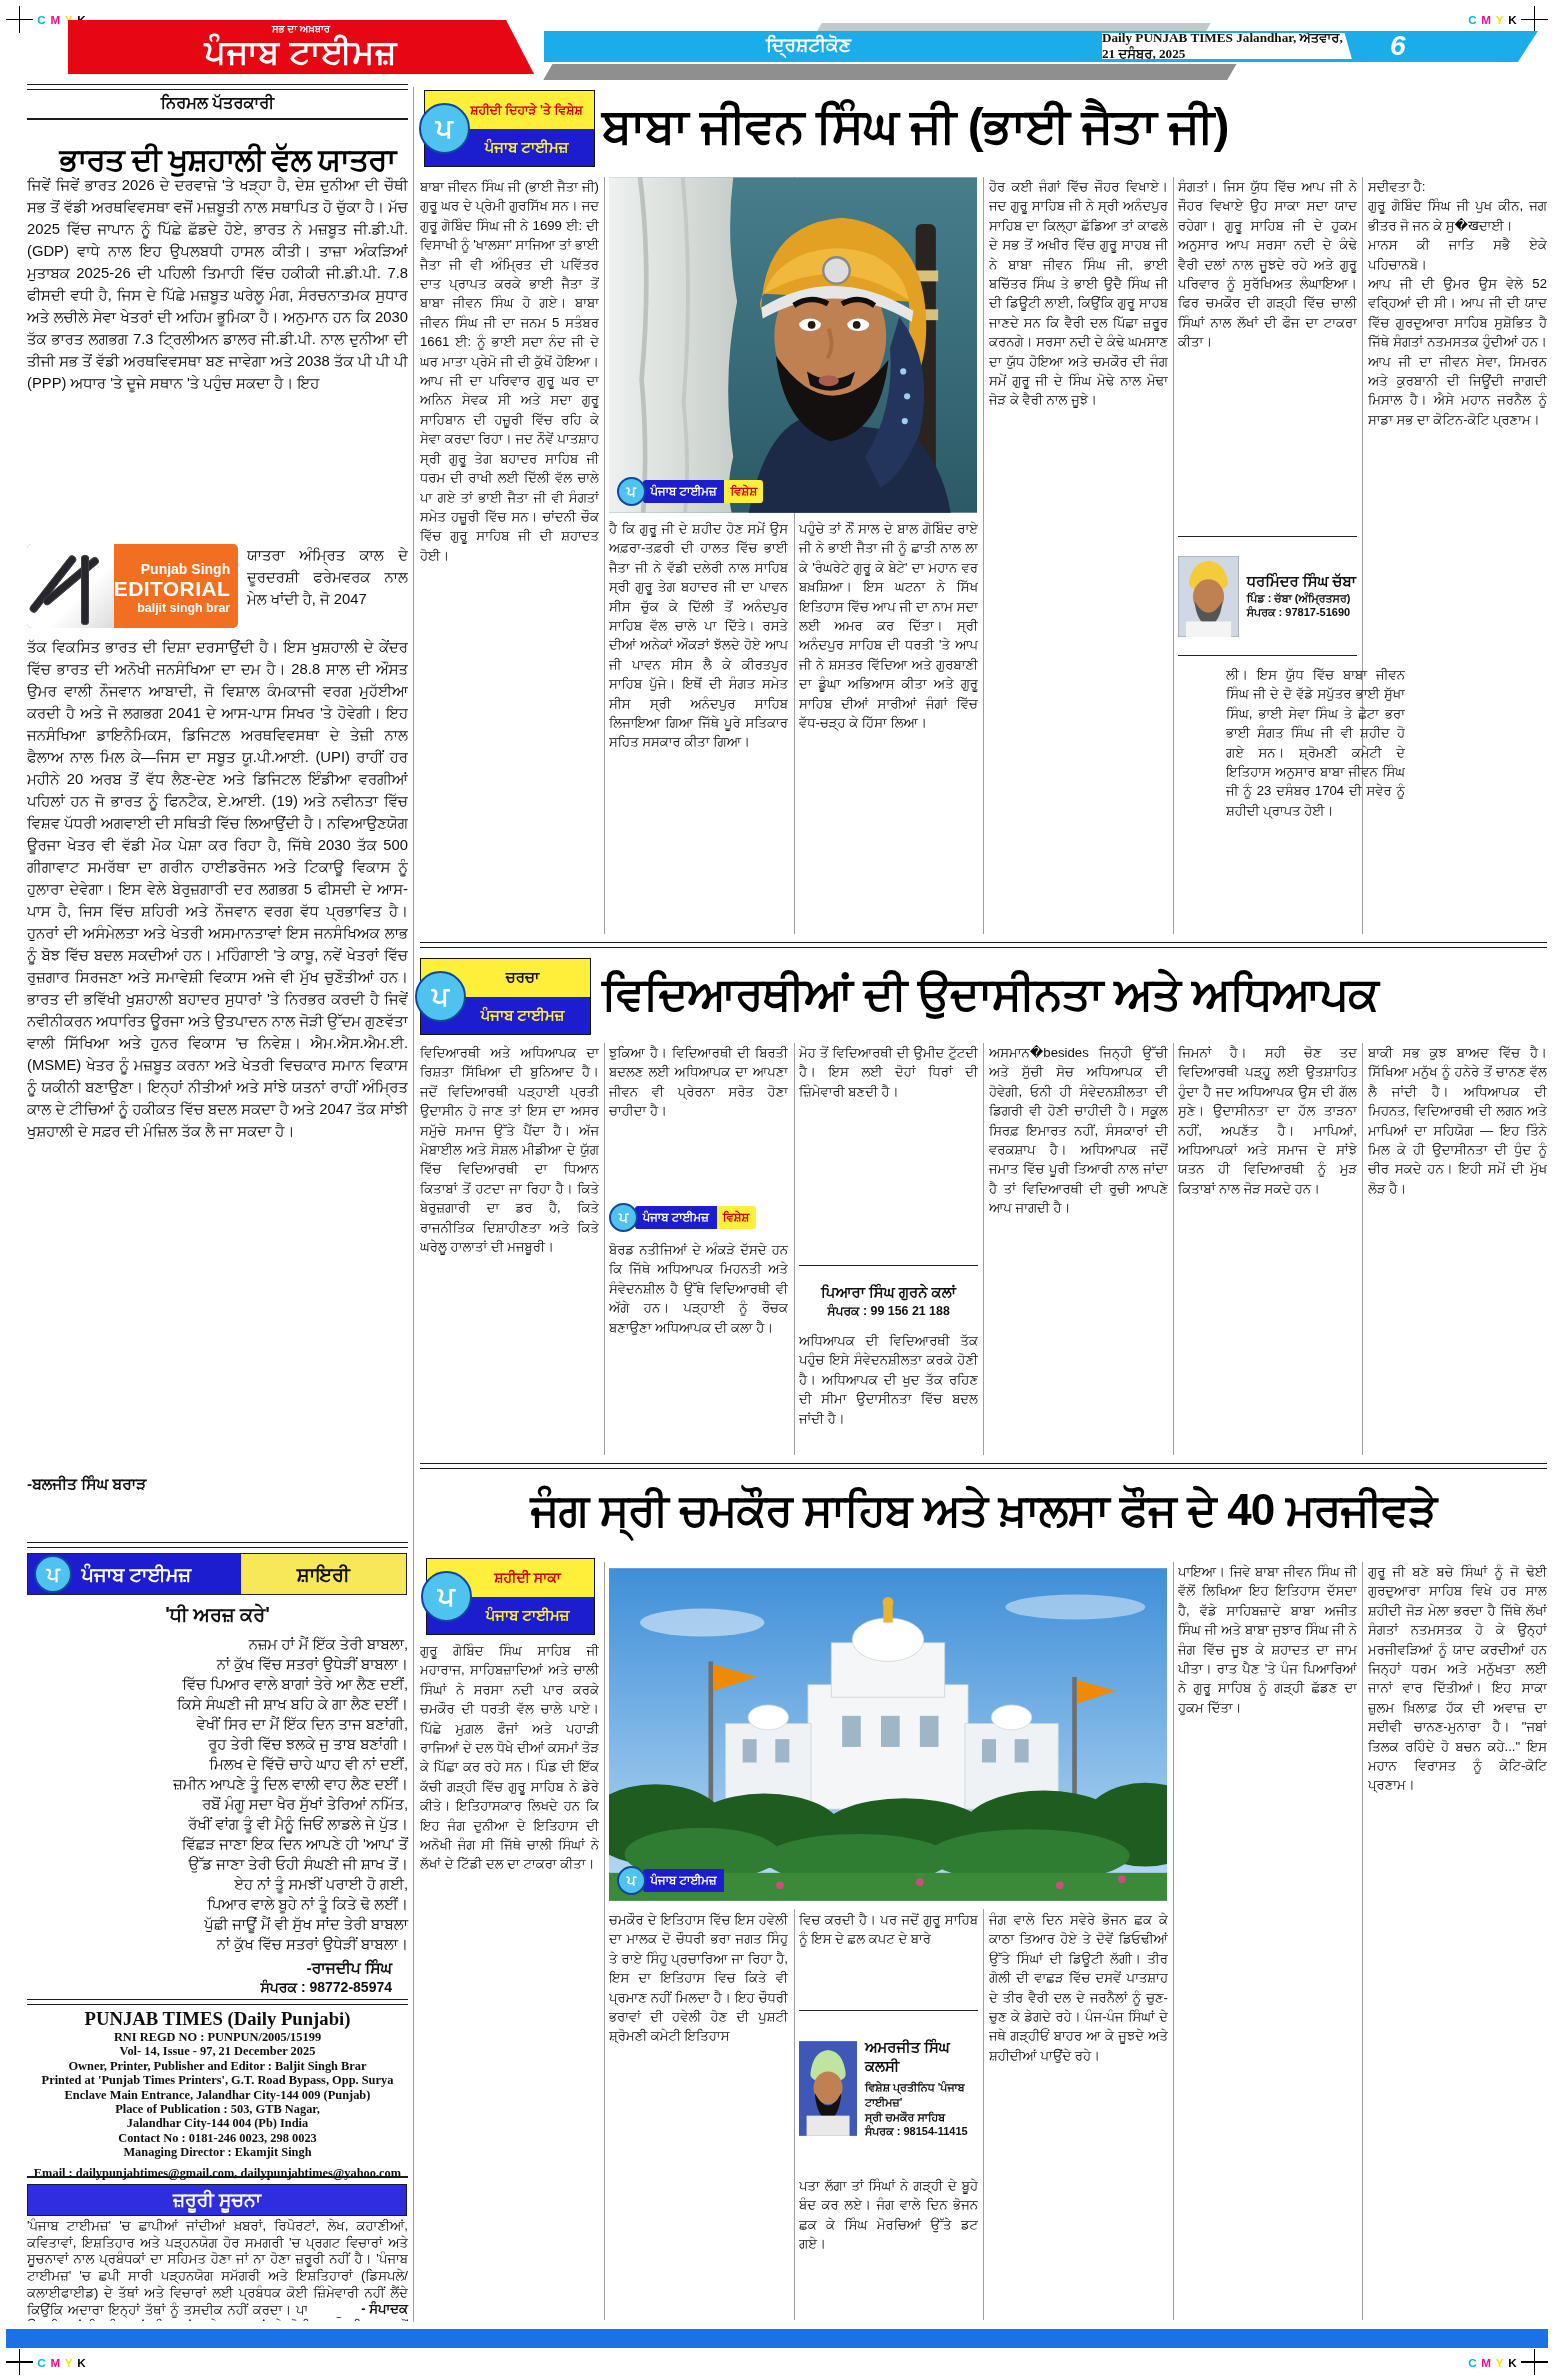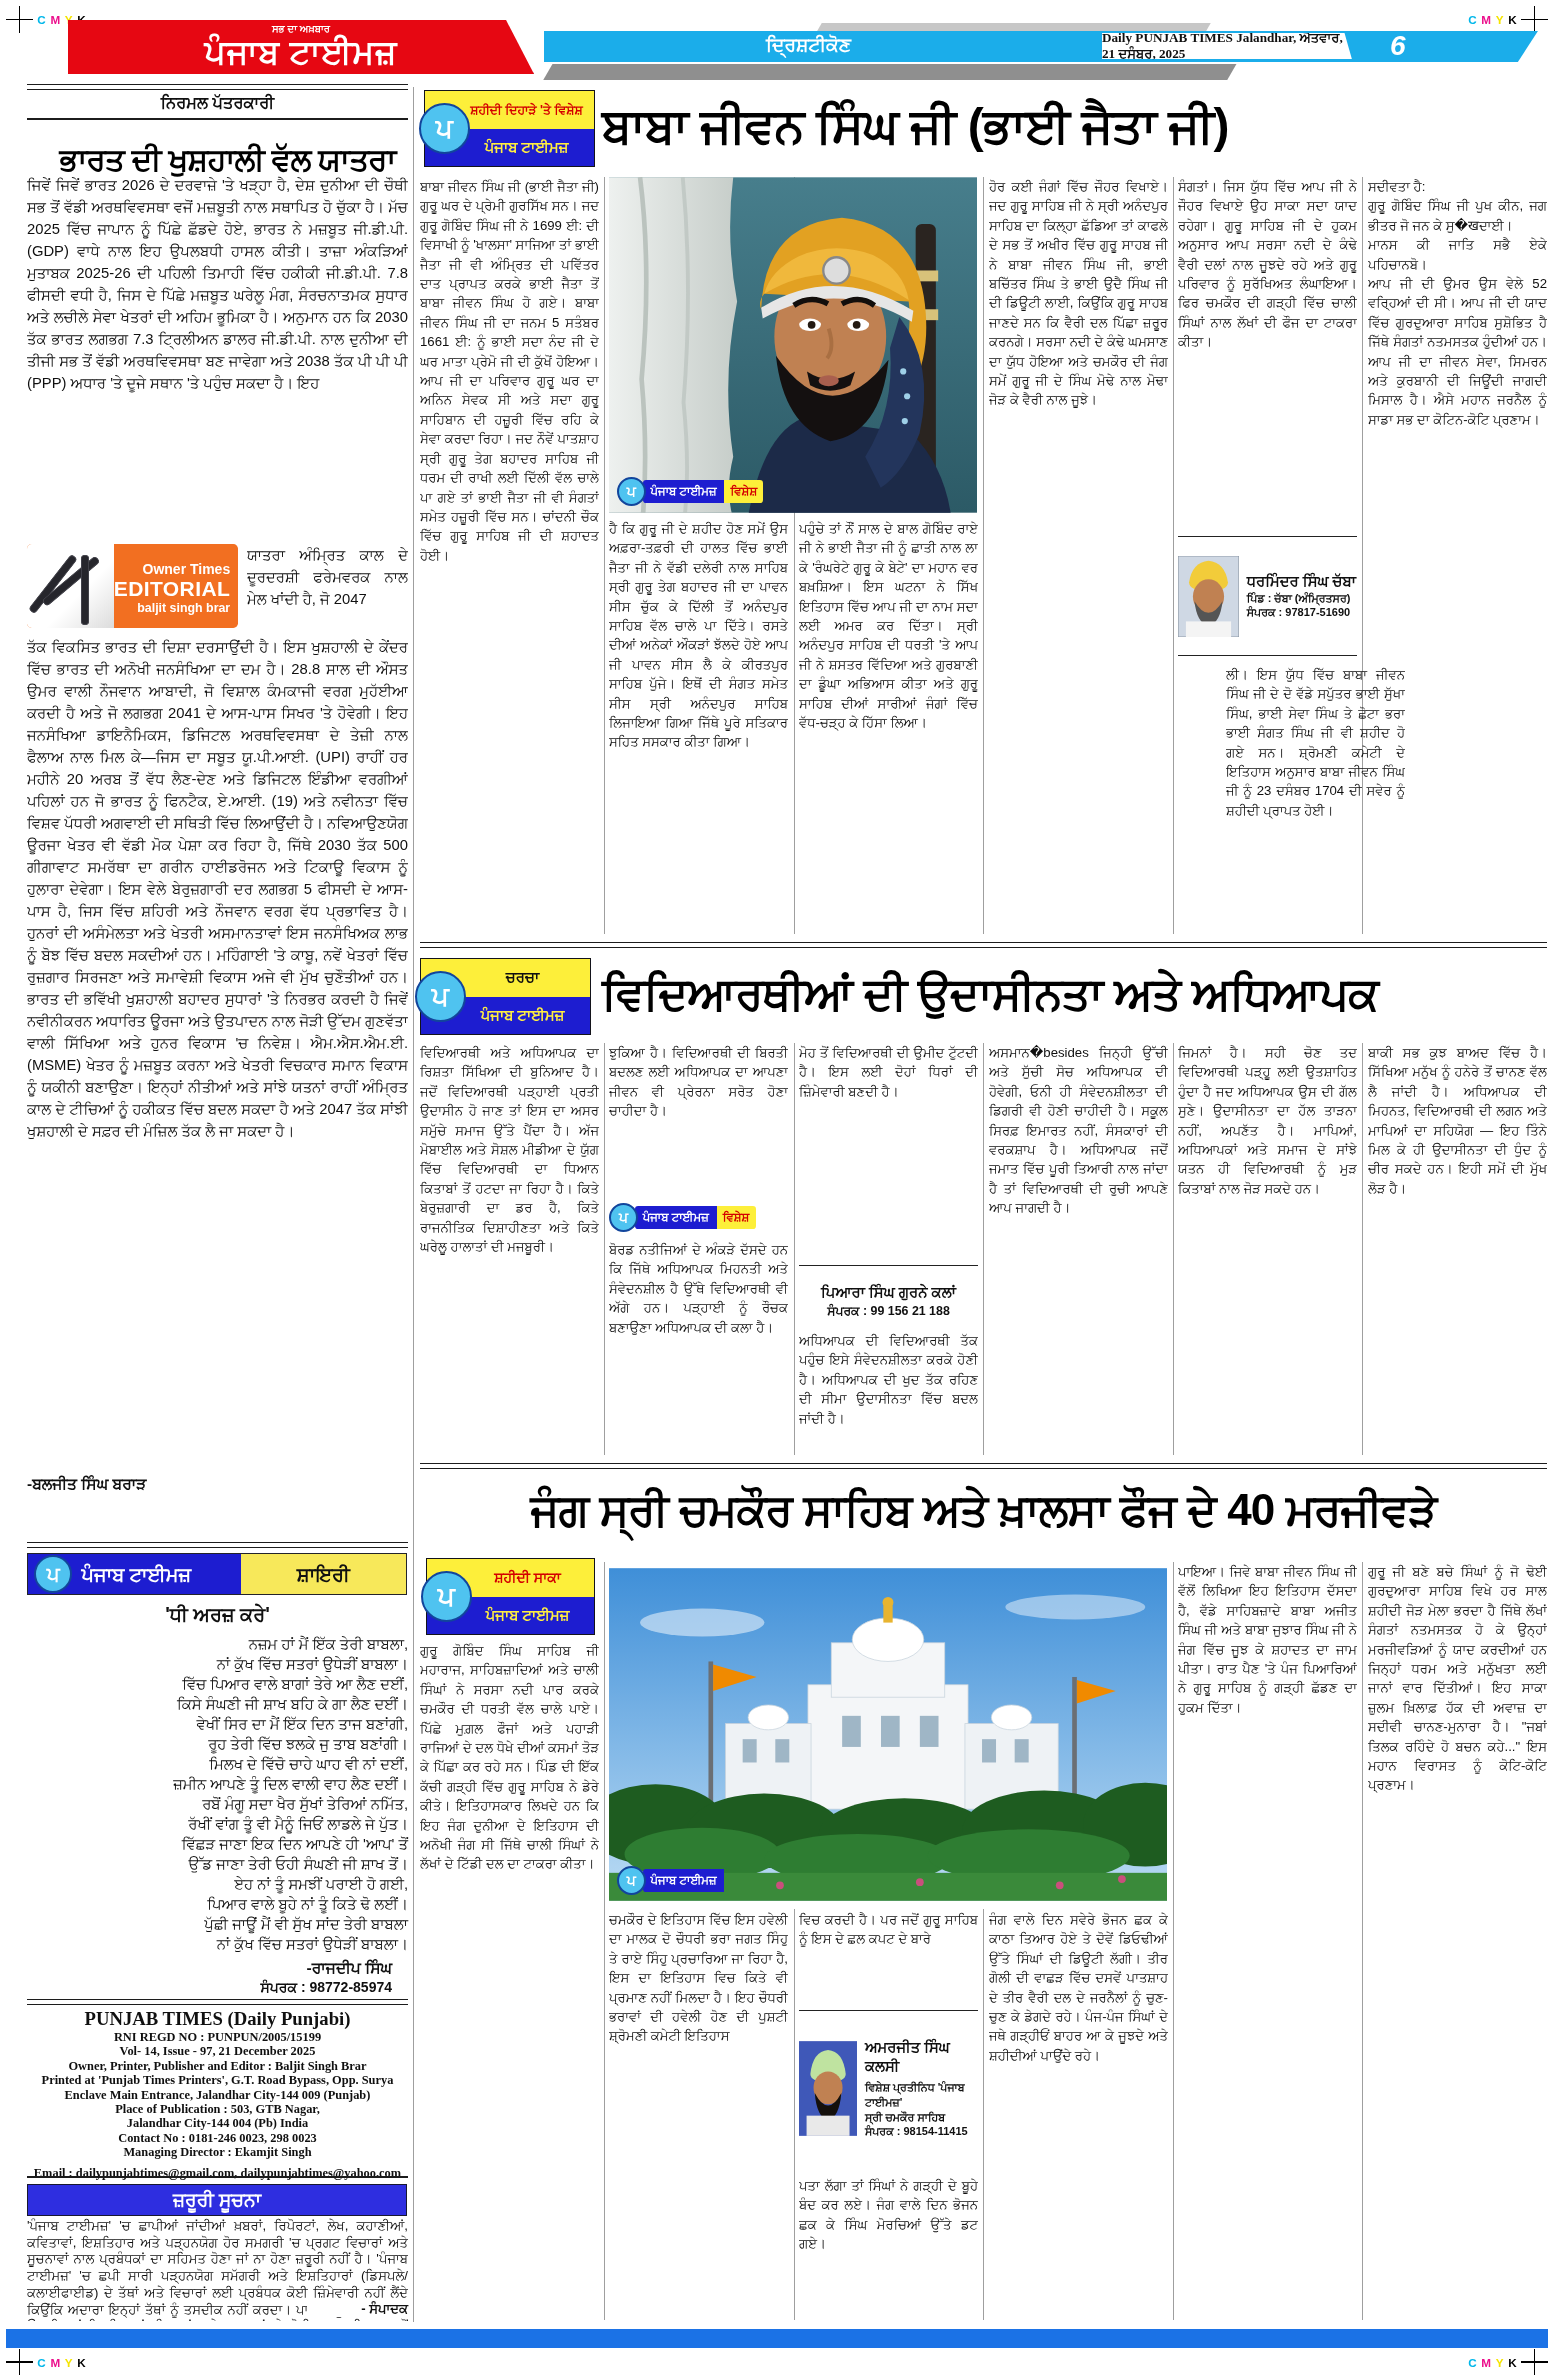--- a/index.html
+++ b/index.html
@@ -112,21 +112,21 @@
   <div class="abs hl" style="left:37px;top:124px;width:381px;text-align:center;font-size:31px;line-height:40px;margin-top:16px;">ਭਾਰਤ ਦੀ ਖੁਸ਼ਹਾਲੀ ਵੱਲ ਯਾਤਰਾ</div>
   <div class="abs jt leftbody" style="left:27px;top:174px;width:381px;height:368px;">ਜਿਵੇਂ ਜਿਵੇਂ ਭਾਰਤ 2026 ਦੇ ਦਰਵਾਜ਼ੇ 'ਤੇ ਖੜ੍ਹਾ ਹੈ, ਦੇਸ਼ ਦੁਨੀਆ ਦੀ ਚੌਥੀ ਸਭ ਤੋਂ ਵੱਡੀ ਅਰਥਵਿਵਸਥਾ ਵਜੋਂ ਮਜ਼ਬੂਤੀ ਨਾਲ ਸਥਾਪਿਤ ਹੋ ਚੁੱਕਾ ਹੈ। ਮੱਚ 2025 ਵਿੱਚ ਜਾਪਾਨ ਨੂੰ ਪਿੱਛੇ ਛੱਡਦੇ ਹੋਏ, ਭਾਰਤ ਨੇ ਮਜ਼ਬੂਤ ਜੀ.ਡੀ.ਪੀ. (GDP) ਵਾਧੇ ਨਾਲ ਇਹ ਉਪਲਬਧੀ ਹਾਸਲ ਕੀਤੀ। ਤਾਜ਼ਾ ਅੰਕੜਿਆਂ ਮੁਤਾਬਕ 2025-26 ਦੀ ਪਹਿਲੀ ਤਿਮਾਹੀ ਵਿੱਚ ਹਕੀਕੀ ਜੀ.ਡੀ.ਪੀ. 7.8 ਫੀਸਦੀ ਵਧੀ ਹੈ, ਜਿਸ ਦੇ ਪਿੱਛੇ ਮਜ਼ਬੂਤ ਘਰੇਲੂ ਮੰਗ, ਸੰਰਚਨਾਤਮਕ ਸੁਧਾਰ ਅਤੇ ਲਚੀਲੇ ਸੇਵਾ ਖੇਤਰਾਂ ਦੀ ਅਹਿਮ ਭੂਮਿਕਾ ਹੈ। ਅਨੁਮਾਨ ਹਨ ਕਿ 2030 ਤੱਕ ਭਾਰਤ ਲਗਭਗ 7.3 ਟ੍ਰਿਲੀਅਨ ਡਾਲਰ ਜੀ.ਡੀ.ਪੀ. ਨਾਲ ਦੁਨੀਆ ਦੀ ਤੀਜੀ ਸਭ ਤੋਂ ਵੱਡੀ ਅਰਥਵਿਵਸਥਾ ਬਣ ਜਾਵੇਗਾ ਅਤੇ 2038 ਤੱਕ ਪੀ ਪੀ ਪੀ (PPP) ਅਧਾਰ 'ਤੇ ਦੂਜੇ ਸਥਾਨ 'ਤੇ ਪਹੁੰਚ ਸਕਦਾ ਹੈ। ਇਹ</div>
 
   <div class="abs edit-badge" style="left:27px;top:544px;width:211px;height:84px;">
     <div class="edit-pens">
       <div class="pen" style="left:22px;top:4.7px;transform:rotate(38deg);"></div>
       <div class="pen" style="left:40px;top:1.6px;transform:rotate(50deg);"></div>
       <div class="pen" style="left:54px;top:11px;transform:rotate(62de g);"></div>
     </div>
     <div class="edit-text">
-      <div style="font-size:14px;font-weight:bold;">Owner Times</div>
+      <div style="font-size:14px;font-weight:bold;">Punjab Singh</div>
       <div style="font-size:21px;font-weight:bold;letter-spacing:0.4px;">EDITORIAL</div>
       <div style="font-size:12.4px;font-weight:bold;">baljit singh brar</div>
     </div>
   </div>
   <div class="abs jt leftbody" style="left:247px;top:544px;width:161px;height:87px;">ਯਾਤਰਾ ਅੰਮ੍ਰਿਤ ਕਾਲ ਦੇ ਦੂਰਦਰਸ਼ੀ ਫਰੇਮਵਰਕ ਨਾਲ ਮੇਲ ਖਾਂਦੀ ਹੈ, ਜੋ 2047</div>
   <div class="abs jt leftbody" style="left:27px;top:636px;width:381px;height:836px;">ਤੱਕ ਵਿਕਸਿਤ ਭਾਰਤ ਦੀ ਦਿਸ਼ਾ ਦਰਸਾਉਂਦੀ ਹੈ। ਇਸ ਖੁਸ਼ਹਾਲੀ ਦੇ ਕੇਂਦਰ ਵਿੱਚ ਭਾਰਤ ਦੀ ਅਨੋਖੀ ਜਨਸੰਖਿਆ ਦਾ ਦਮ ਹੈ। 28.8 ਸਾਲ ਦੀ ਔਸਤ ਉਮਰ ਵਾਲੀ ਨੌਜਵਾਨ ਆਬਾਦੀ, ਜੋ ਵਿਸ਼ਾਲ ਕੰਮਕਾਜੀ ਵਰਗ ਮੁਹੱਈਆ ਕਰਦੀ ਹੈ ਅਤੇ ਜੋ ਲਗਭਗ 2041 ਦੇ ਆਸ-ਪਾਸ ਸਿਖਰ 'ਤੇ ਹੋਵੇਗੀ। ਇਹ ਜਨਸੰਖਿਆ ਡਾਇਨੈਮਿਕਸ, ਡਿਜਿਟਲ ਅਰਥਵਿਵਸਥਾ ਦੇ ਤੇਜ਼ੀ ਨਾਲ ਫੈਲਾਅ ਨਾਲ ਮਿਲ ਕੇ—ਜਿਸ ਦਾ ਸਬੂਤ ਯੂ.ਪੀ.ਆਈ. (UPI) ਰਾਹੀਂ ਹਰ ਮਹੀਨੇ 20 ਅਰਬ ਤੋਂ ਵੱਧ ਲੈਣ-ਦੇਣ ਅਤੇ ਡਿਜਿਟਲ ਇੰਡੀਆ ਵਰਗੀਆਂ ਪਹਿਲਾਂ ਹਨ ਜੋ ਭਾਰਤ ਨੂੰ ਫਿਨਟੈਕ, ਏ.ਆਈ. (19) ਅਤੇ ਨਵੀਨਤਾ ਵਿੱਚ ਵਿਸ਼ਵ ਪੱਧਰੀ ਅਗਵਾਈ ਦੀ ਸਥਿਤੀ ਵਿੱਚ ਲਿਆਉਂਦੀ ਹੈ। ਨਵਿਆਉਣਯੋਗ ਊਰਜਾ ਖੇਤਰ ਵੀ ਵੱਡੀ ਮੋਕ ਪੇਸ਼ਾ ਕਰ ਰਿਹਾ ਹੈ, ਜਿੱਥੇ 2030 ਤੱਕ 500 ਗੀਗਾਵਾਟ ਸਮਰੱਥਾ ਦਾ ਗਰੀਨ ਹਾਈਡਰੋਜਨ ਅਤੇ ਟਿਕਾਊ ਵਿਕਾਸ ਨੂੰ ਹੁਲਾਰਾ ਦੇਵੇਗਾ। ਇਸ ਵੇਲੇ ਬੇਰੁਜ਼ਗਾਰੀ ਦਰ ਲਗਭਗ 5 ਫੀਸਦੀ ਦੇ ਆਸ-ਪਾਸ ਹੈ, ਜਿਸ ਵਿੱਚ ਸ਼ਹਿਰੀ ਅਤੇ ਨੌਜਵਾਨ ਵਰਗ ਵੱਧ ਪ੍ਰਭਾਵਿਤ ਹੈ। ਹੁਨਰਾਂ ਦੀ ਅਸੰਮੇਲਤਾ ਅਤੇ ਖੇਤਰੀ ਅਸਮਾਨਤਾਵਾਂ ਇਸ ਜਨਸੰਖਿਅਕ ਲਾਭ ਨੂੰ ਬੋਝ ਵਿੱਚ ਬਦਲ ਸਕਦੀਆਂ ਹਨ। ਮਹਿੰਗਾਈ 'ਤੇ ਕਾਬੂ, ਨਵੇਂ ਖੇਤਰਾਂ ਵਿੱਚ ਰੁਜ਼ਗਾਰ ਸਿਰਜਣਾ ਅਤੇ ਸਮਾਵੇਸ਼ੀ ਵਿਕਾਸ ਅਜੇ ਵੀ ਮੁੱਖ ਚੁਣੌਤੀਆਂ ਹਨ। ਭਾਰਤ ਦੀ ਭਵਿੱਖੀ ਖੁਸ਼ਹਾਲੀ ਬਹਾਦਰ ਸੁਧਾਰਾਂ 'ਤੇ ਨਿਰਭਰ ਕਰਦੀ ਹੈ ਜਿਵੇਂ ਨਵੀਨੀਕਰਨ ਅਧਾਰਿਤ ਊਰਜਾ ਅਤੇ ਉਤਪਾਦਨ ਨਾਲ ਜੋੜੀ ਉੱਦਮ ਗੁਣਵੱਤਾ ਵਾਲੀ ਸਿੱਖਿਆ ਅਤੇ ਹੁਨਰ ਵਿਕਾਸ 'ਚ ਨਿਵੇਸ਼। ਐਮ.ਐਸ.ਐਮ.ਈ. (MSME) ਖੇਤਰ ਨੂੰ ਮਜ਼ਬੂਤ ਕਰਨਾ ਅਤੇ ਖੇਤਰੀ ਵਿਚਕਾਰ ਸਮਾਨ ਵਿਕਾਸ ਨੂੰ ਯਕੀਨੀ ਬਣਾਉਣਾ। ਇਨ੍ਹਾਂ ਨੀਤੀਆਂ ਅਤੇ ਸਾਂਝੇ ਯਤਨਾਂ ਰਾਹੀਂ ਅੰਮ੍ਰਿਤ ਕਾਲ ਦੇ ਟੀਚਿਆਂ ਨੂੰ ਹਕੀਕਤ ਵਿੱਚ ਬਦਲ ਸਕਦਾ ਹੈ ਅਤੇ 2047 ਤੱਕ ਸਾਂਝੀ ਖੁਸ਼ਹਾਲੀ ਦੇ ਸਫ਼ਰ ਦੀ ਮੰਜ਼ਿਲ ਤੱਕ ਲੈ ਜਾ ਸਕਦਾ ਹੈ।</div>
   <div class="abs" style="left:27px;top:1475px;width:381px;font-weight:bold;font-size:15.5px;">-ਬਲਜੀਤ ਸਿੰਘ ਬਰਾੜ</div>
 
   <div class="abs rule-d" style="left:27px;top:1542px;width:381px;"></div>
   <div class="abs sh-head" style="left:27px;top:1553px;width:378px;">

